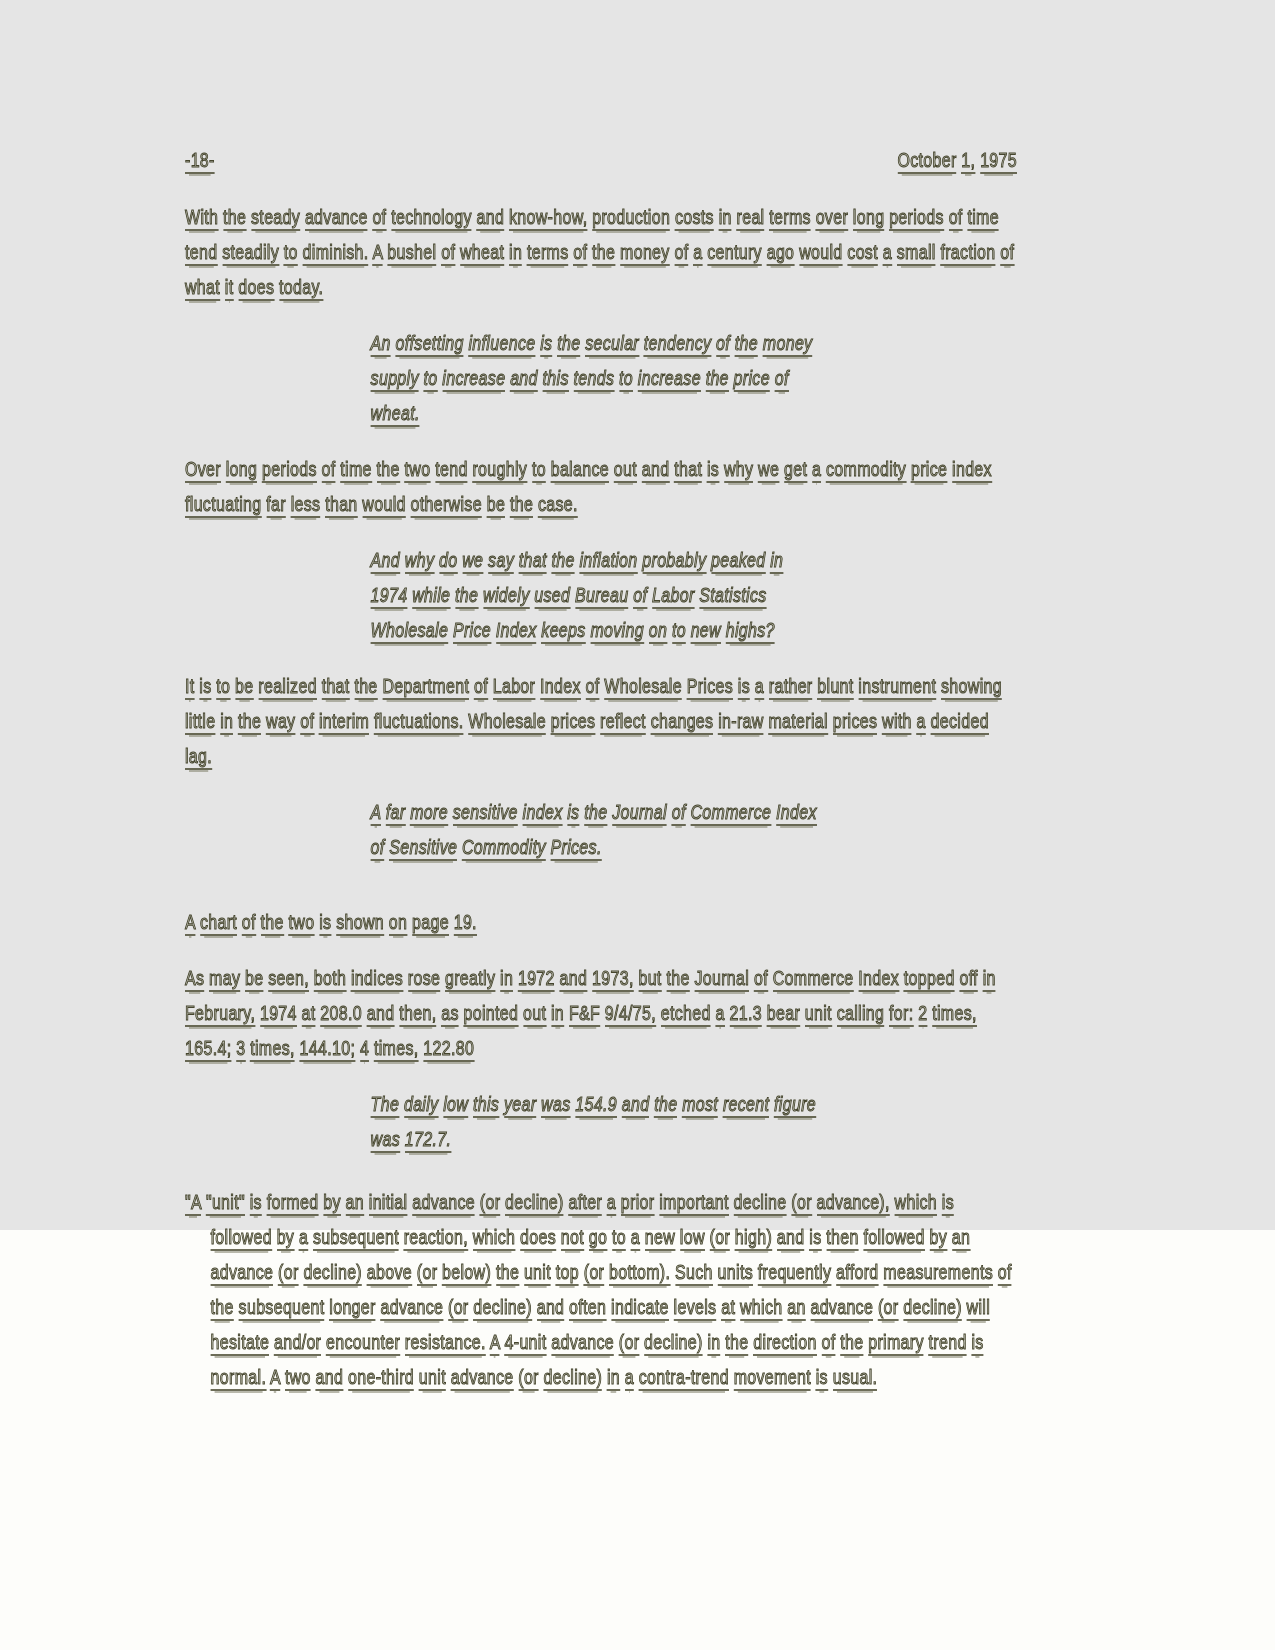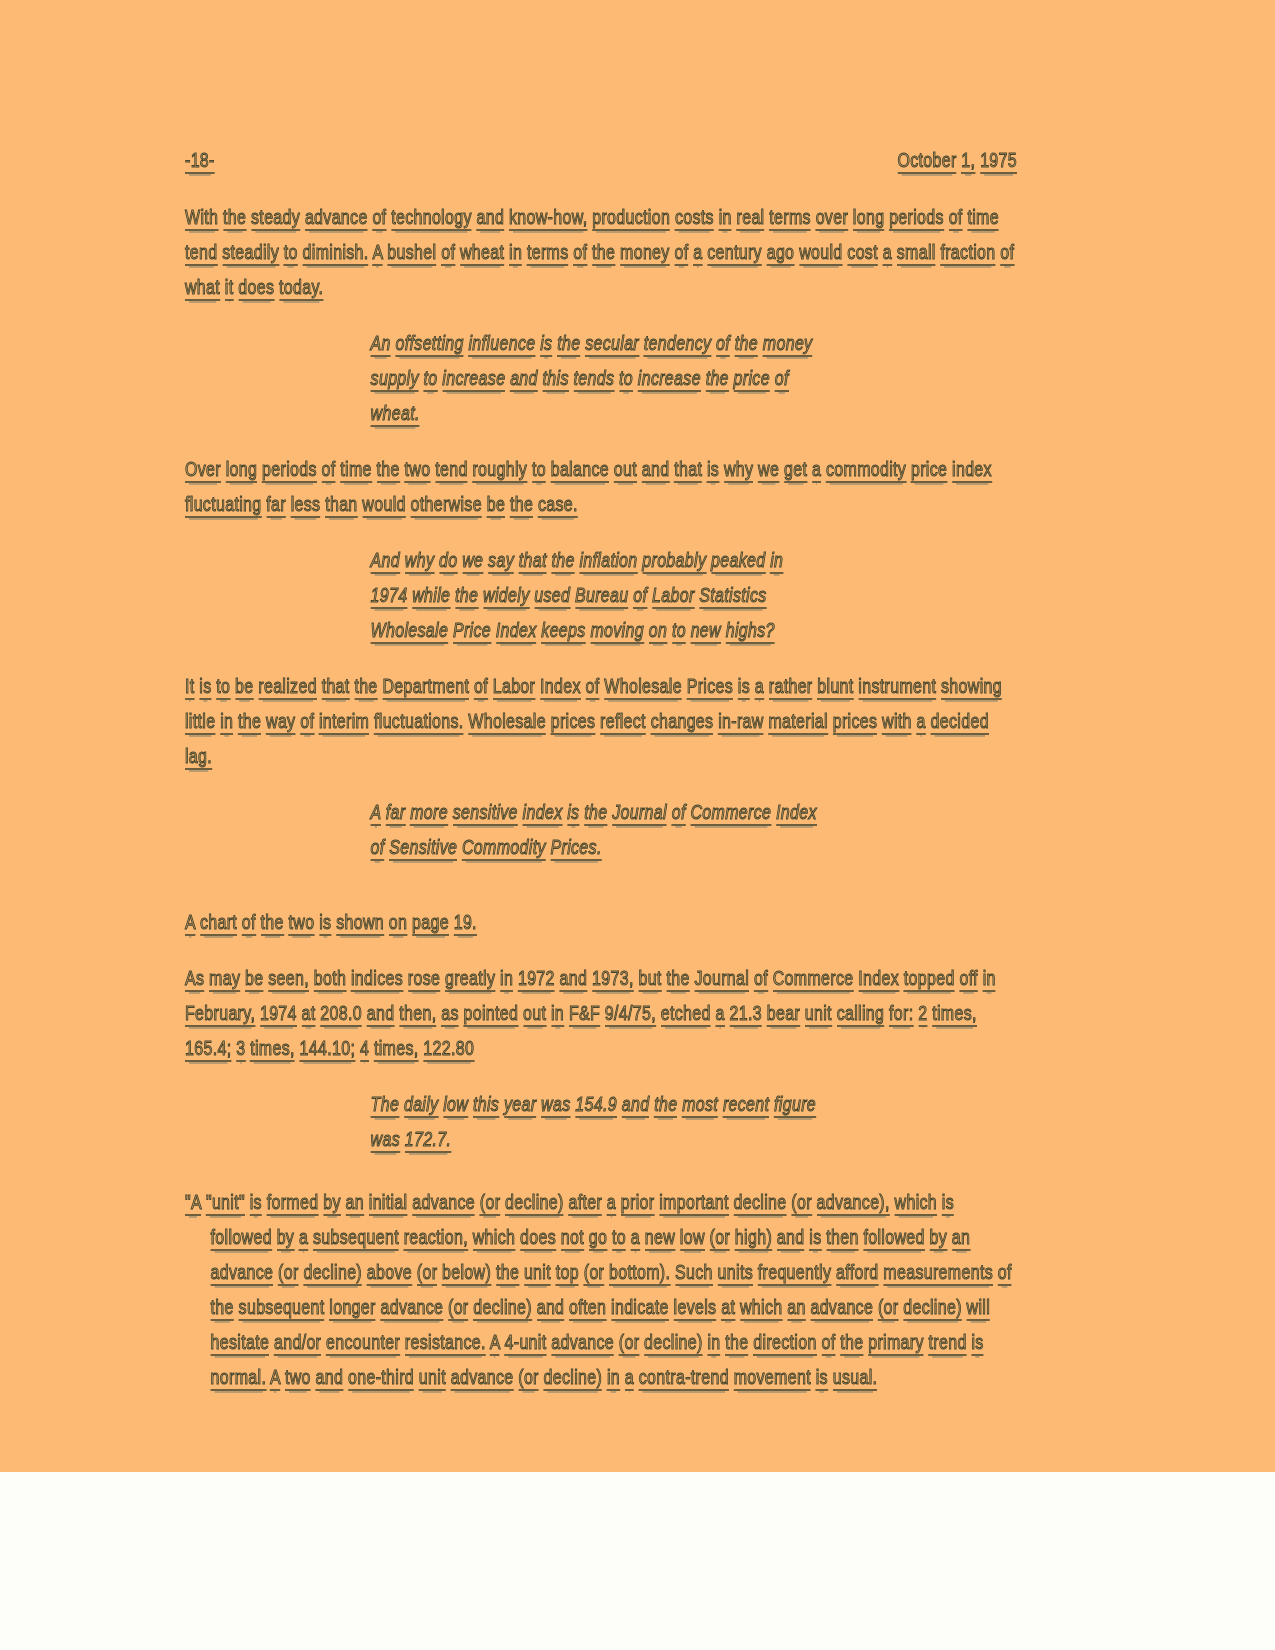--- a/index.html
+++ b/index.html
@@ -7,22 +7,22 @@
     padding: 0;
     background: #fdfdfa;
     width: 1275px;
     height: 1650px;
     overflow: hidden;
     font-family: "Liberation Sans", sans-serif;
   }
   .page {
     position: relative;
     width: 1275px;
-    height: 1472px;
-    background: #fdba74;
+    height: 1230px;
+    background: #e5e5e5;
   }
   
   .content {
     position: absolute;
     left: 185px;
     top: 143px;
     width: 1040px;
     transform: scaleX(0.8);
     transform-origin: top left;
     font-size: 20px;

